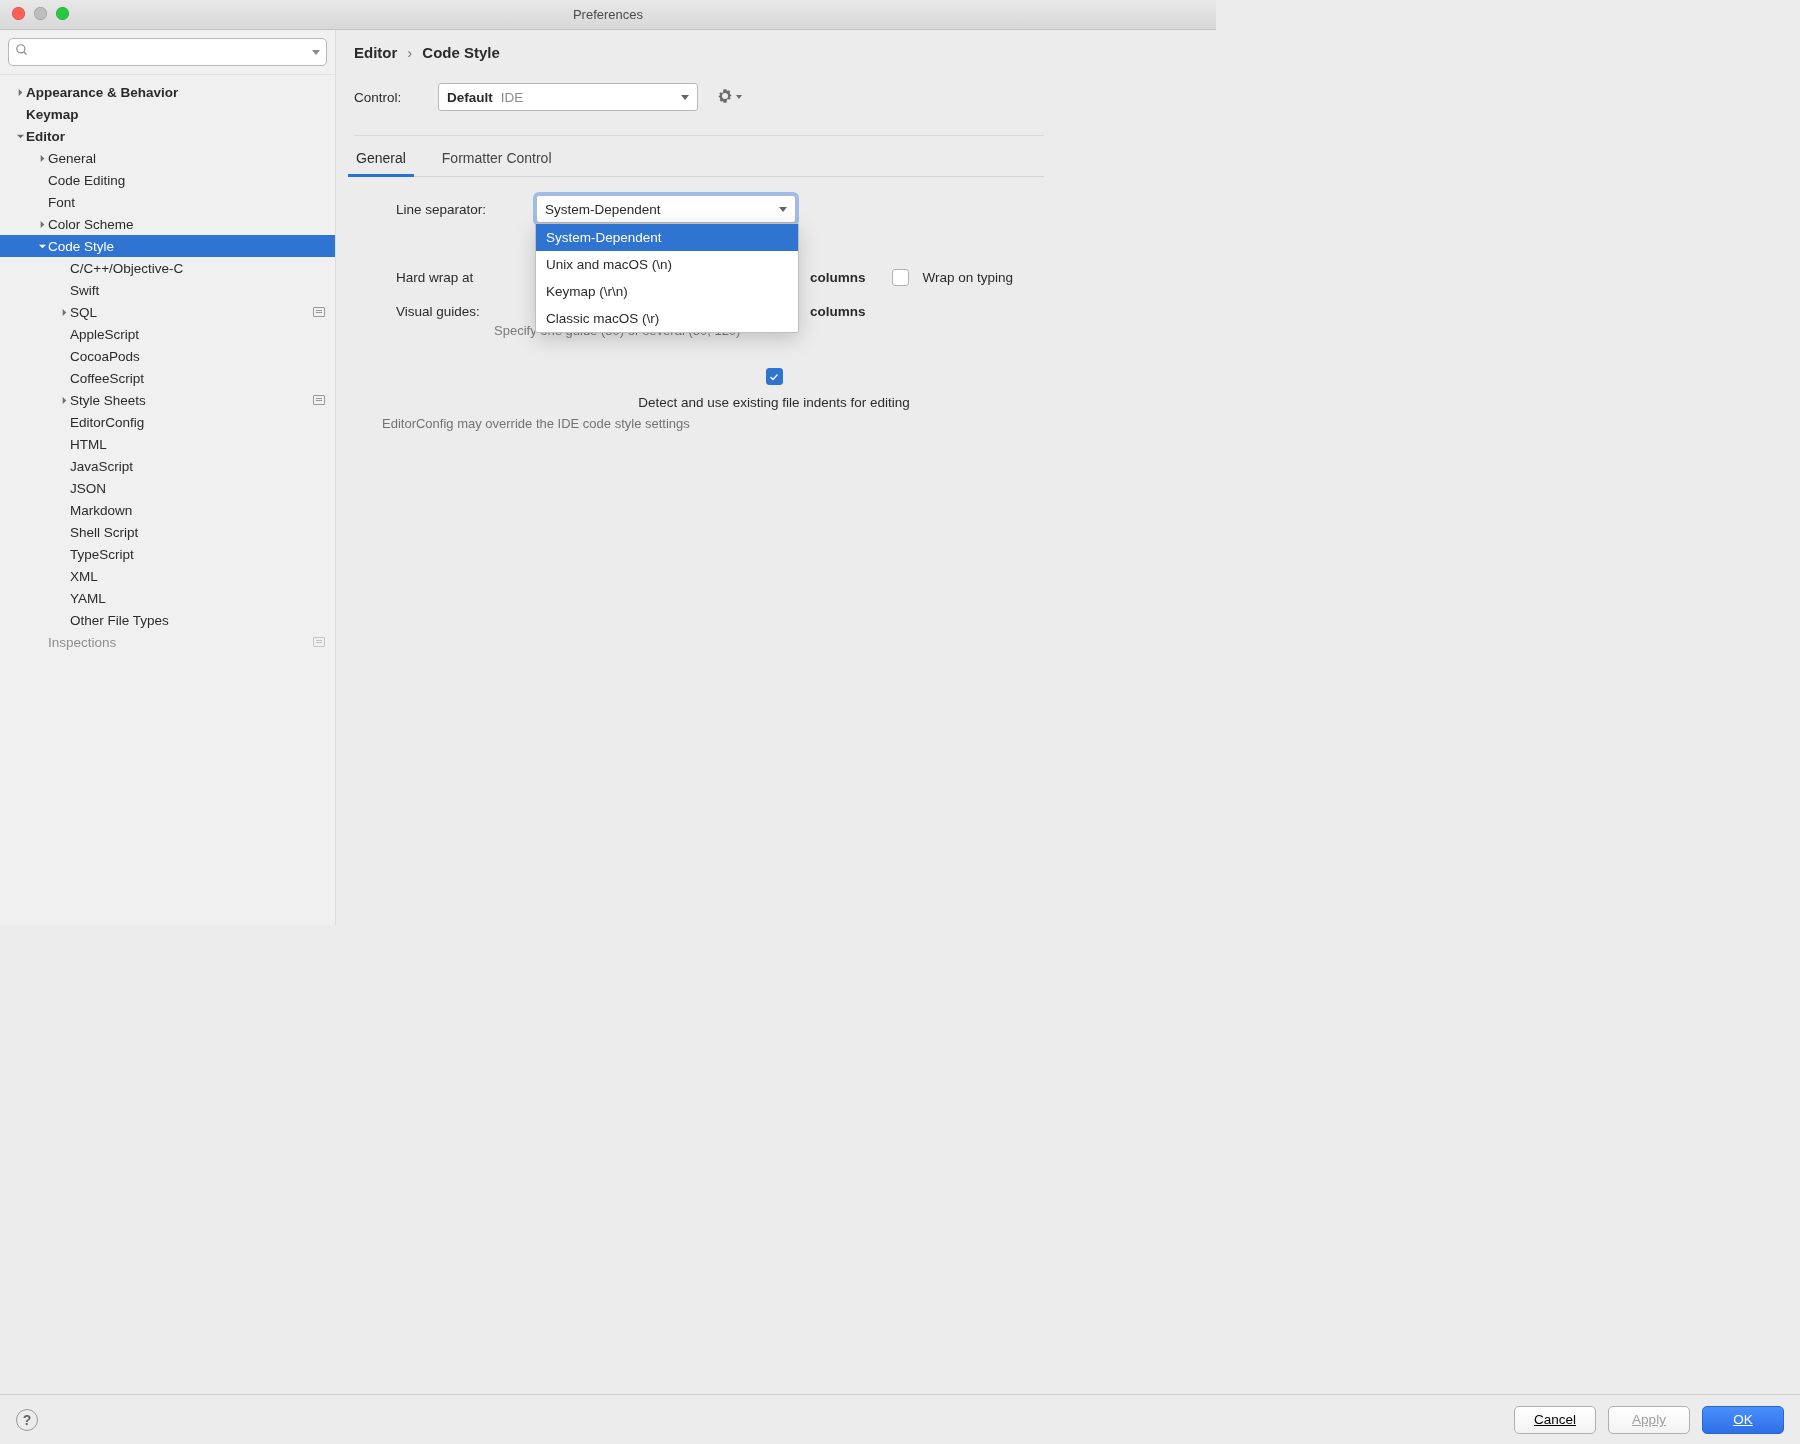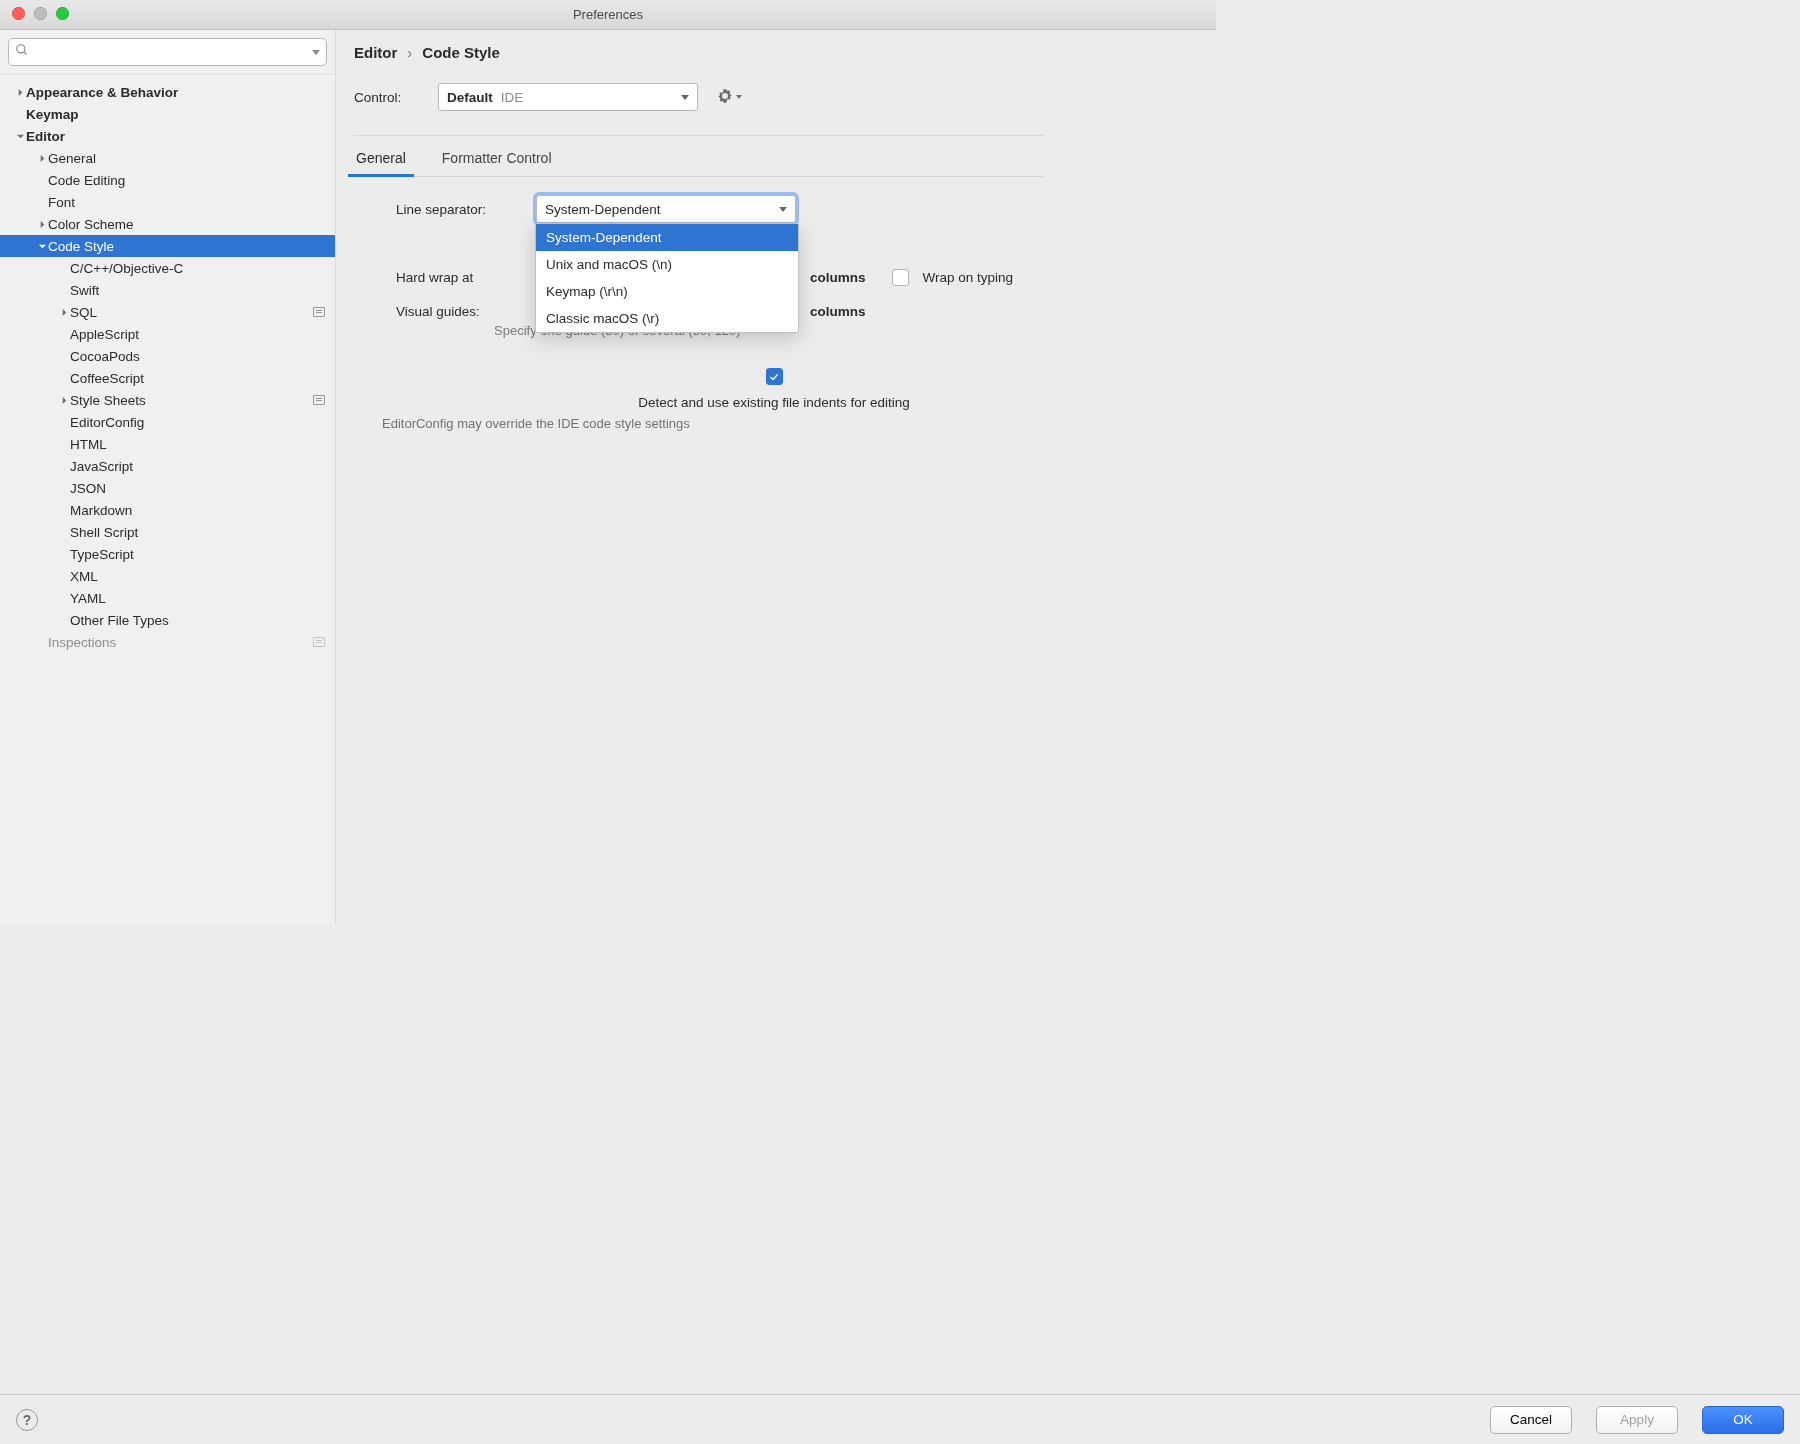--- a/index.html
+++ b/index.html
@@ -90,21 +90,21 @@
   .checkline { display:flex; align-items:center; gap:10px; margin-top:30px;flex-direction:column; }
   .subhint { color:#737373; font-size:13px; margin-left:28px; margin-top:6px; }
 
   
   .footer { position:absolute; bottom:0; left:0; right:0; height:50px; border-top:1px solid #cfcfcf; background:#ececec; display:flex; align-items:center; padding:0 16px; }
   .help { width:22px; height:22px; border:1.5px solid #9a9a9a; border-radius:50%; display:flex; align-items:center; justify-content:center; color:#666; font-size:14px; font-weight:700; }
   .footer .spacer { flex:1; }
   .btn { height:28px; min-width:82px; border-radius:5px; border:1px solid #b0b0b0; background:linear-gradient(#fff,#f2f2f2); font-size:13.5px; padding:0 16px; cursor:default; }
   .btn.disabled { color:#a0a0a0; }
   .btn.primary { background:linear-gradient(#4a90ff,#2d6fe6); border-color:#2a65cf; color:#fff; }
-  .footer .btn { margin-left:24px; }
+  .footer .btn { margin-left:12px;text-decoration:underline; }
 </style>
 </head>
 <body>
 
 <div class="titlebar">
   <div class="traffic">
     <div class="circle close"></div>
     <div class="circle min"></div>
     <div class="circle max"></div>
   </div>

